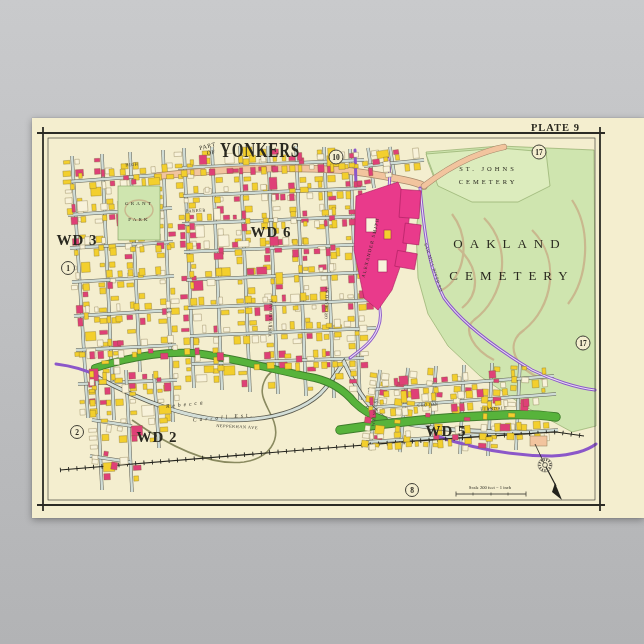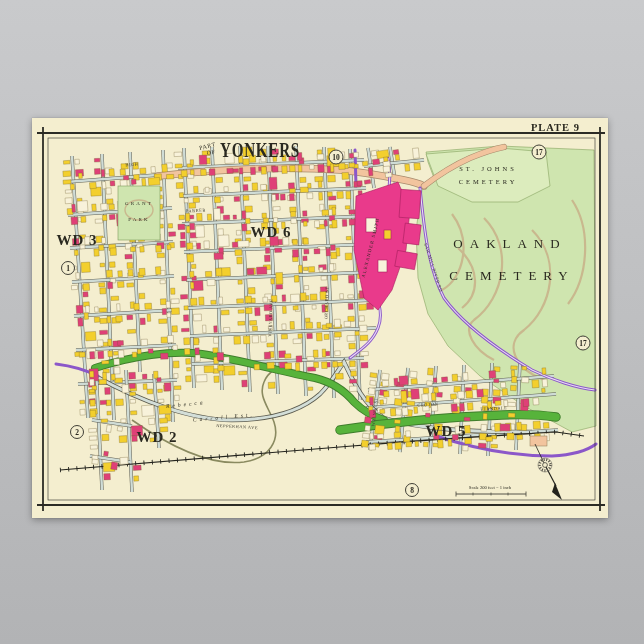--- a/index.html
+++ b/index.html
@@ -5,20 +5,21 @@
   html,body{margin:0;padding:0;background:#b7b8ba;}
   .stage{
     position:relative;width:644px;height:644px;overflow:hidden;
     background:linear-gradient(180deg,#c9cacc 0%,#bfc0c2 45%,#b2b3b5 100%);
     font-family:"Liberation Serif","DejaVu Serif",serif;
   }
   .poster{
     position:absolute;left:32px;top:118px;width:576px;height:400px;
     background:#f4eecf;
     box-shadow:0 2px 7px rgba(0,0,0,.32), 0 0 1px rgba(0,0,0,.25);
+    padding-left:36px;
   }
   .poster svg{position:absolute;left:0;top:0;}
   text{font-family:"Liberation Serif","DejaVu Serif",serif;fill:#2a2920;}
   .tiny{font-size:4.4px;fill:#3c3a30;letter-spacing:.5px;}
   .circnum{font-size:7.5px;font-weight:bold;}
 </style>
 </head>
 <body>
 
 <div class="stage">

